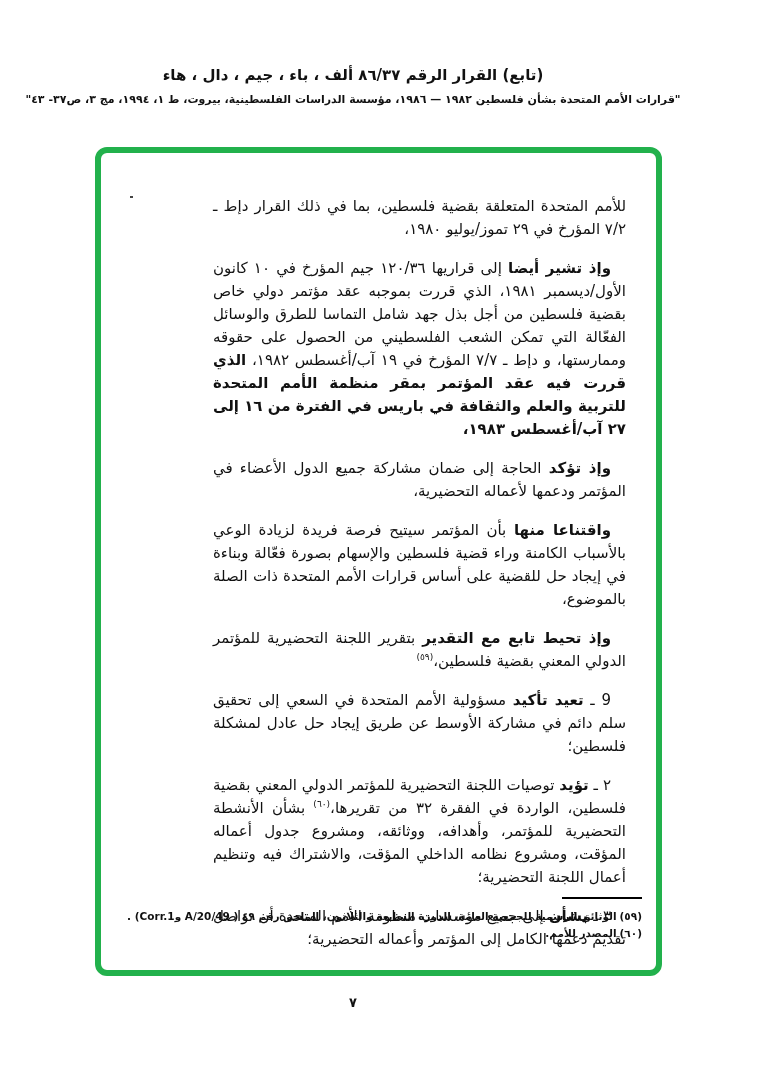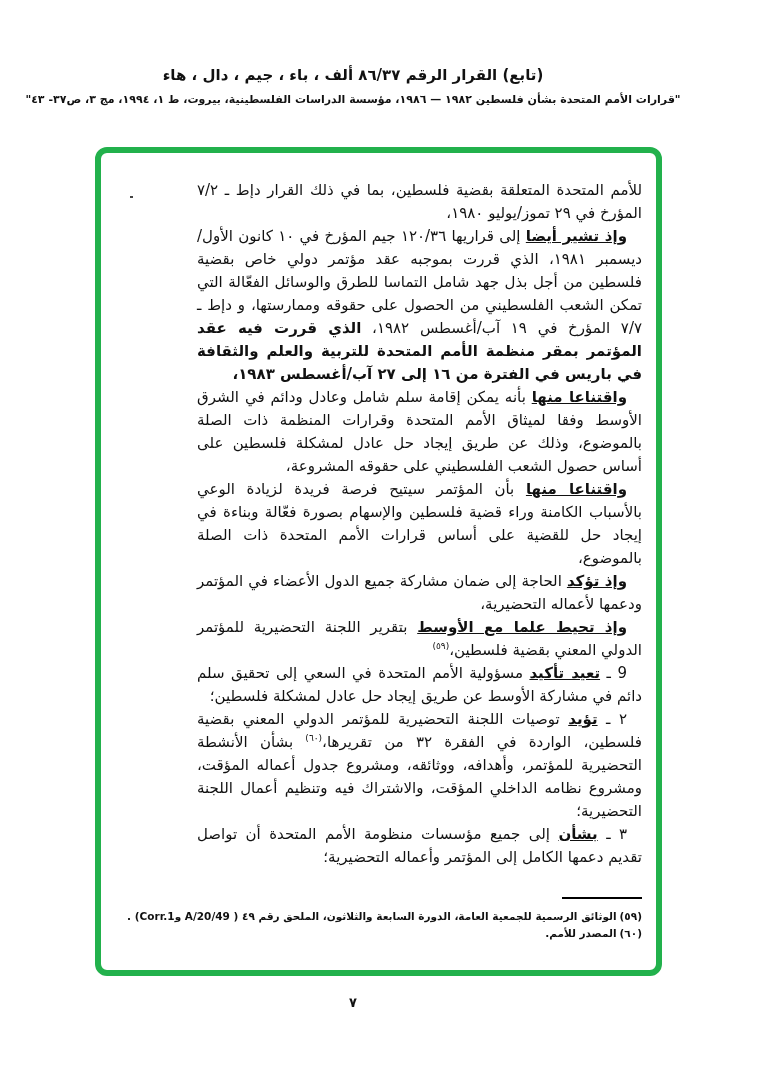--- a/index.html
+++ b/index.html
@@ -44,24 +44,24 @@
 
   
   .body-text {
     position: absolute;
     top: 26px; right: 14px; left: 96px;
     direction: rtl;
     text-align: justify;
     font-size: 15px;
     line-height: 23px;
   }
-  .para { margin: 0; }
+  .para { margin: 16px; }
   .para.indent { text-indent: 15px; }
   .seg-normal { font-weight: normal; }
-  .seg-bold { font-weight: bold; text-decoration: underline; }
+  .seg-bold { font-weight: bold; }
   .seg-dense { font-weight: bold; letter-spacing: -0.2px; }
   sup.seg-sup { font-size: 9px; line-height: 0; }
 
   
   .footnotes {
     position: absolute;
     top: 744px; right: 14px; left: 14px;
     direction: rtl;
   }
   .fn-rule {
@@ -98,24 +98,23 @@
 
   <div class="header">
     <div class="header-title">(تابع) القرار الرقم ٨٦/٣٧ ألف ، باء ، جيم ، دال ، هاء</div>
     <div class="header-citation">"قرارات الأمم المتحدة بشأن فلسطين ١٩٨٢ — ١٩٨٦، مؤسسة الدراسات الفلسطينية، بيروت، ط ١، ١٩٩٤، مج ٣، ص٣٧- ٤٣"</div>
   </div>
 
   <div class="green-box" style="border-color: rgb(34, 177, 76);">
     <div class="body-text">
         <p class="para"><span class="seg-normal">للأمم المتحدة المتعلقة بقضية فلسطين، بما في ذلك القرار دإط ـ ٧/٢ المؤرخ في ٢٩ تموز/يوليو ١٩٨٠،</span></p>
         <p class="para indent"><span class="seg-bold">وإذ تشير أيضا</span><span class="seg-normal"> إلى قراريها ١٢٠/٣٦ جيم المؤرخ في ١٠ كانون الأول/ديسمبر ١٩٨١، الذي قررت بموجبه عقد مؤتمر دولي خاص بقضية فلسطين من أجل بذل جهد شامل التماسا للطرق والوسائل الفعّالة التي تمكن الشعب الفلسطيني من الحصول على حقوقه وممارستها، و دإط ـ ٧/٧ المؤرخ في ١٩ آب/أغسطس ١٩٨٢، </span><span class="seg-dense">الذي قررت فيه عقد المؤتمر بمقر منظمة الأمم المتحدة للتربية والعلم والثقافة في باريس في الفترة من ١٦ إلى ٢٧ آب/أغسطس ١٩٨٣،</span></p>
-        <p class="para indent"><span class="seg-bold">واقتناعا منها</span><span class="seg-normal"> بأنه يمكن إقامة سلم شامل وعادل ودائم في الشرق الأوسط وفقا لميثاق الأمم المتحدة وقرارات المنظمة ذات الصلة بالموضوع، وذلك عن طريق إيجاد حل عادل لمشكلة فلسطين على أساس حصول الشعب الفلسطيني على حقوقه المشروعة،</span></p>
+        <p class="para indent"><span class="seg-bold">وإذ تؤكد</span><span class="seg-normal"> الحاجة إلى ضمان مشاركة جميع الدول الأعضاء في المؤتمر ودعمها لأعماله التحضيرية،</span></p>
         <p class="para indent"><span class="seg-bold">واقتناعا منها</span><span class="seg-normal"> بأن المؤتمر سيتيح فرصة فريدة لزيادة الوعي بالأسباب الكامنة وراء قضية فلسطين والإسهام بصورة فعّالة وبناءة في إيجاد حل للقضية على أساس قرارات الأمم المتحدة ذات الصلة بالموضوع،</span></p>
-        <p class="para indent"><span class="seg-bold">وإذ تؤكد</span><span class="seg-normal"> الحاجة إلى ضمان مشاركة جميع الدول الأعضاء في المؤتمر ودعمها لأعماله التحضيرية،</span></p>
-        <p class="para indent"><span class="seg-bold">وإذ تحيط علما مع الأوسط</span><span class="seg-normal"> بتقرير اللجنة التحضيرية للمؤتمر الدولي المعني بقضية فلسطين،</span><sup class="seg-sup">(٥٩)</sup></p>
+        <p class="para indent"><span class="seg-bold">وإذ تحيط تابع مع التقدير</span><span class="seg-normal"> بتقرير اللجنة التحضيرية للمؤتمر الدولي المعني بقضية فلسطين،</span><sup class="seg-sup">(٥٩)</sup></p>
         <p class="para indent"><span class="seg-normal">9 ـ </span><span class="seg-bold">تعيد تأكيد</span><span class="seg-normal"> مسؤولية الأمم المتحدة في السعي إلى تحقيق سلم دائم في مشاركة الأوسط عن طريق إيجاد حل عادل لمشكلة فلسطين؛</span></p>
         <p class="para indent"><span class="seg-normal">٢ ـ </span><span class="seg-bold">تؤيد</span><span class="seg-normal"> توصيات اللجنة التحضيرية للمؤتمر الدولي المعني بقضية فلسطين، الواردة في الفقرة ٣٢ من تقريرها،</span><sup class="seg-sup">(٦٠)</sup><span class="seg-normal"> بشأن الأنشطة التحضيرية للمؤتمر، وأهدافه، ووثائقه، ومشروع جدول أعماله المؤقت، ومشروع نظامه الداخلي المؤقت، والاشتراك فيه وتنظيم أعمال اللجنة التحضيرية؛</span></p>
         <p class="para indent"><span class="seg-normal">٣ ـ </span><span class="seg-bold">بشأن</span><span class="seg-normal"> إلى جميع مؤسسات منظومة الأمم المتحدة أن تواصل تقديم دعمها الكامل إلى المؤتمر وأعماله التحضيرية؛</span></p>
       </div>
 
     <div class="footnotes">
       <div class="fn-rule"></div>
       <div>
           <div class="footnote"><span class="fn-marker">(٥٩)</span><span>الوثائق الرسمية للجمعية العامة، الدورة السابعة والثلاثون، الملحق رقم ٤٩ ( A/20/49 وCorr.1) .</span></div>
           <div class="footnote"><span class="fn-marker">(٦٠)</span><span>المصدر للأمم.</span></div>

